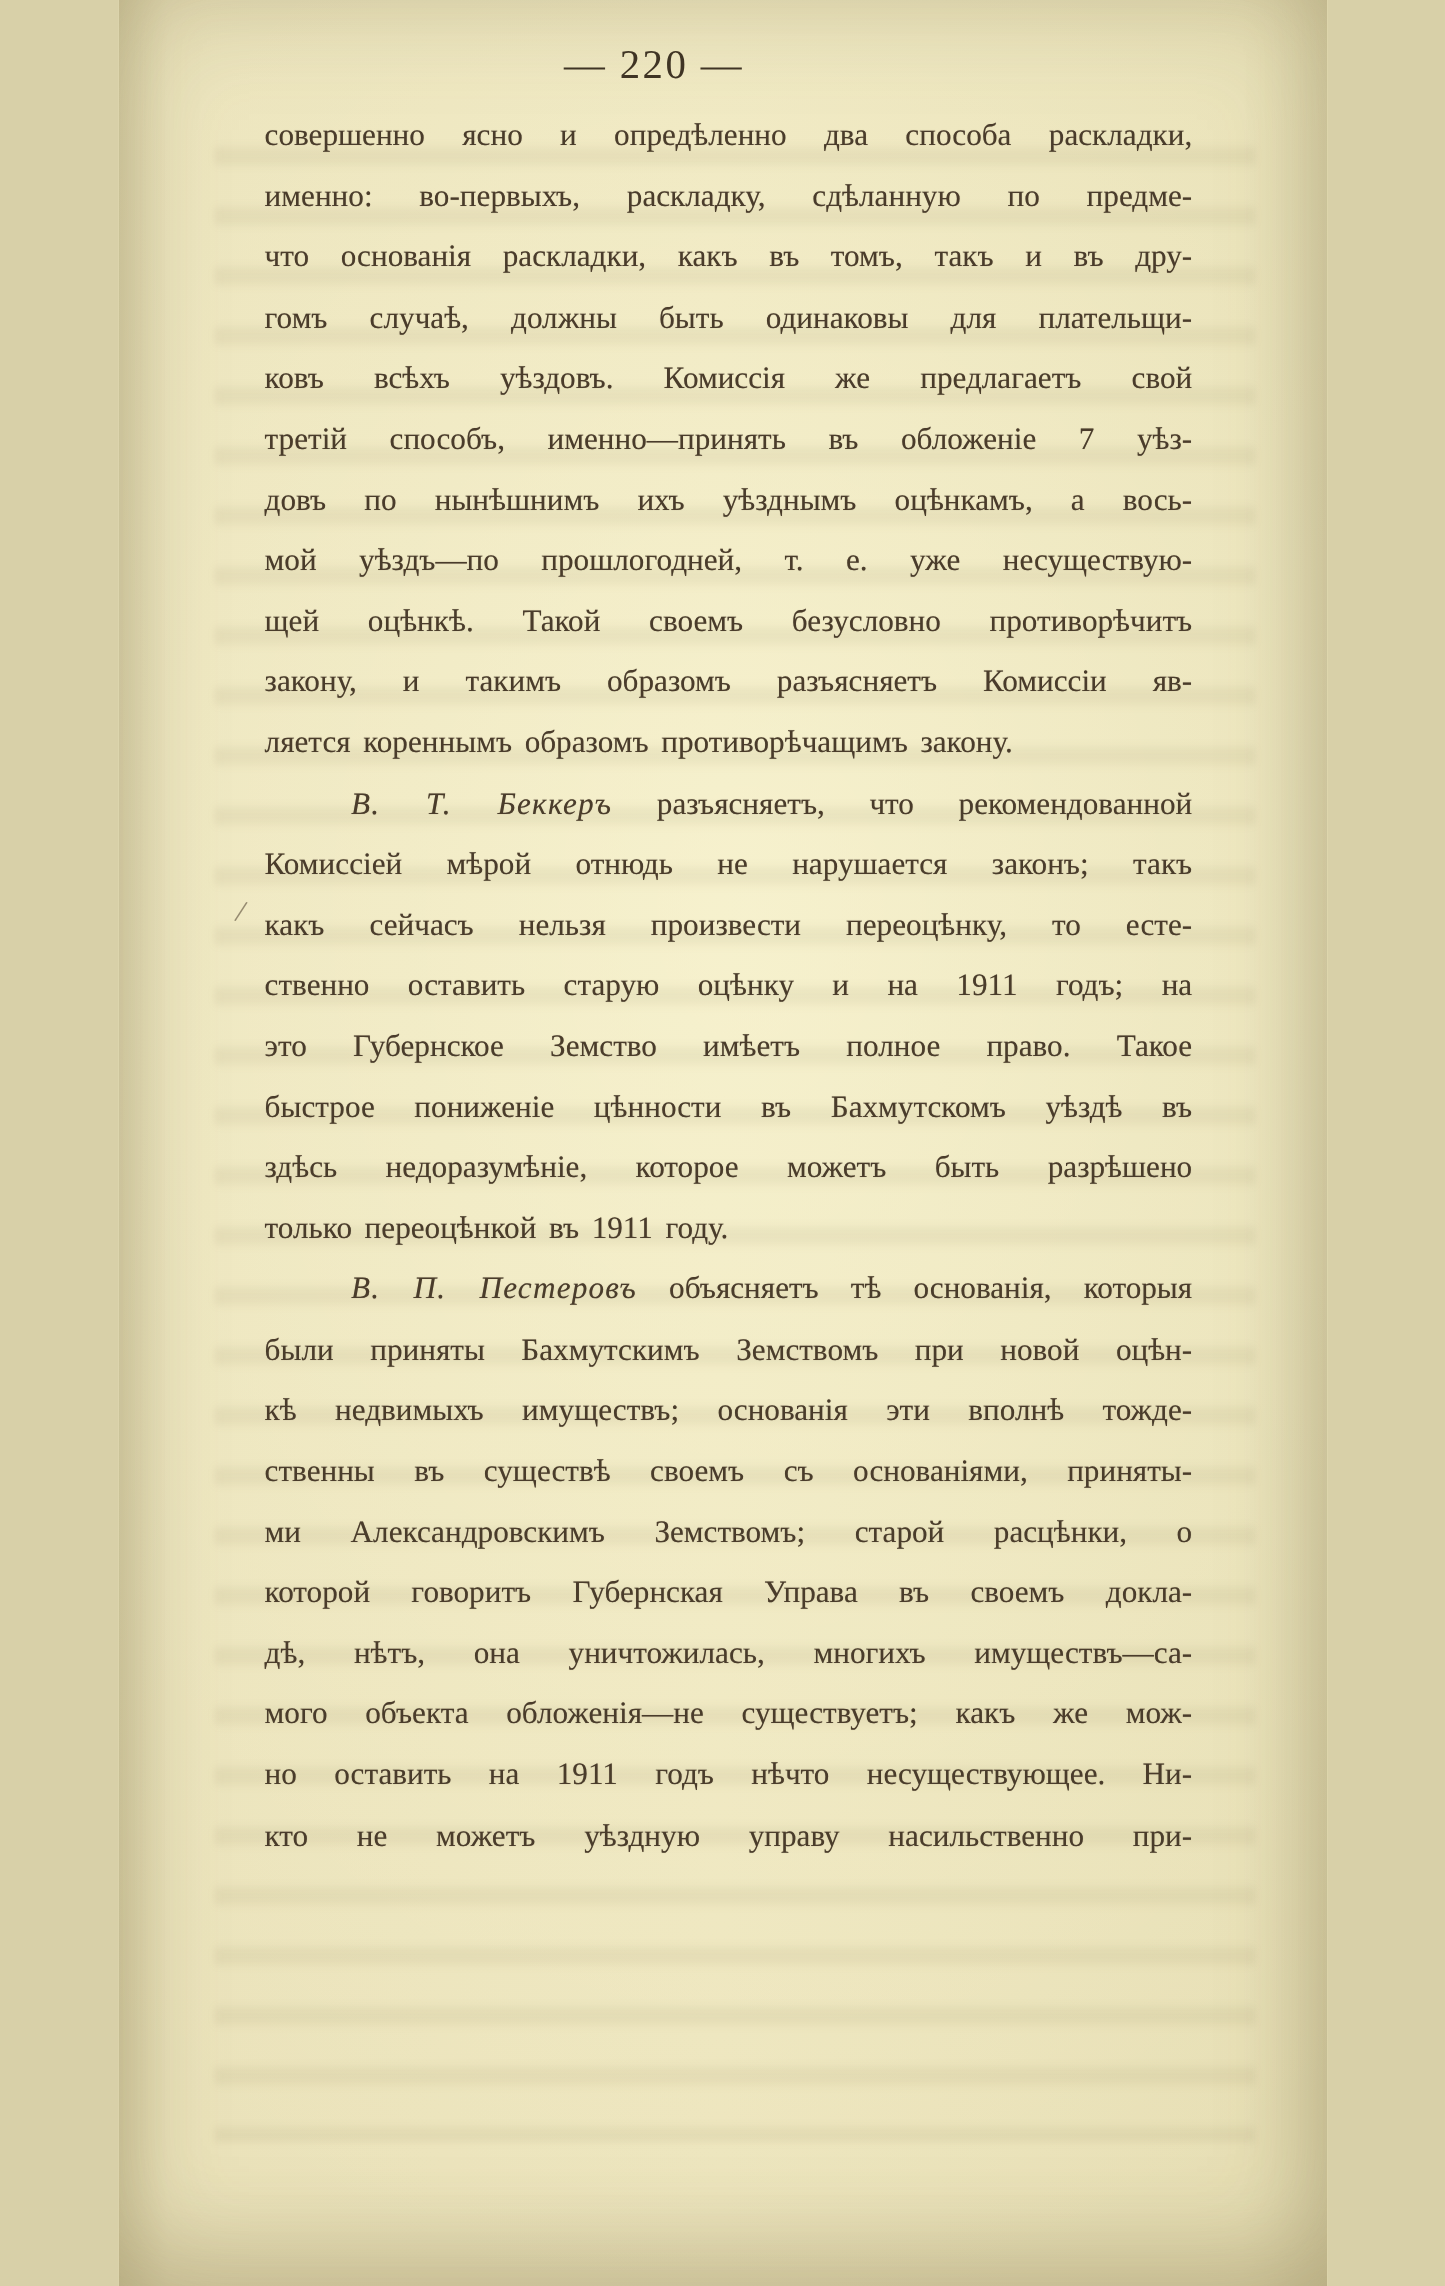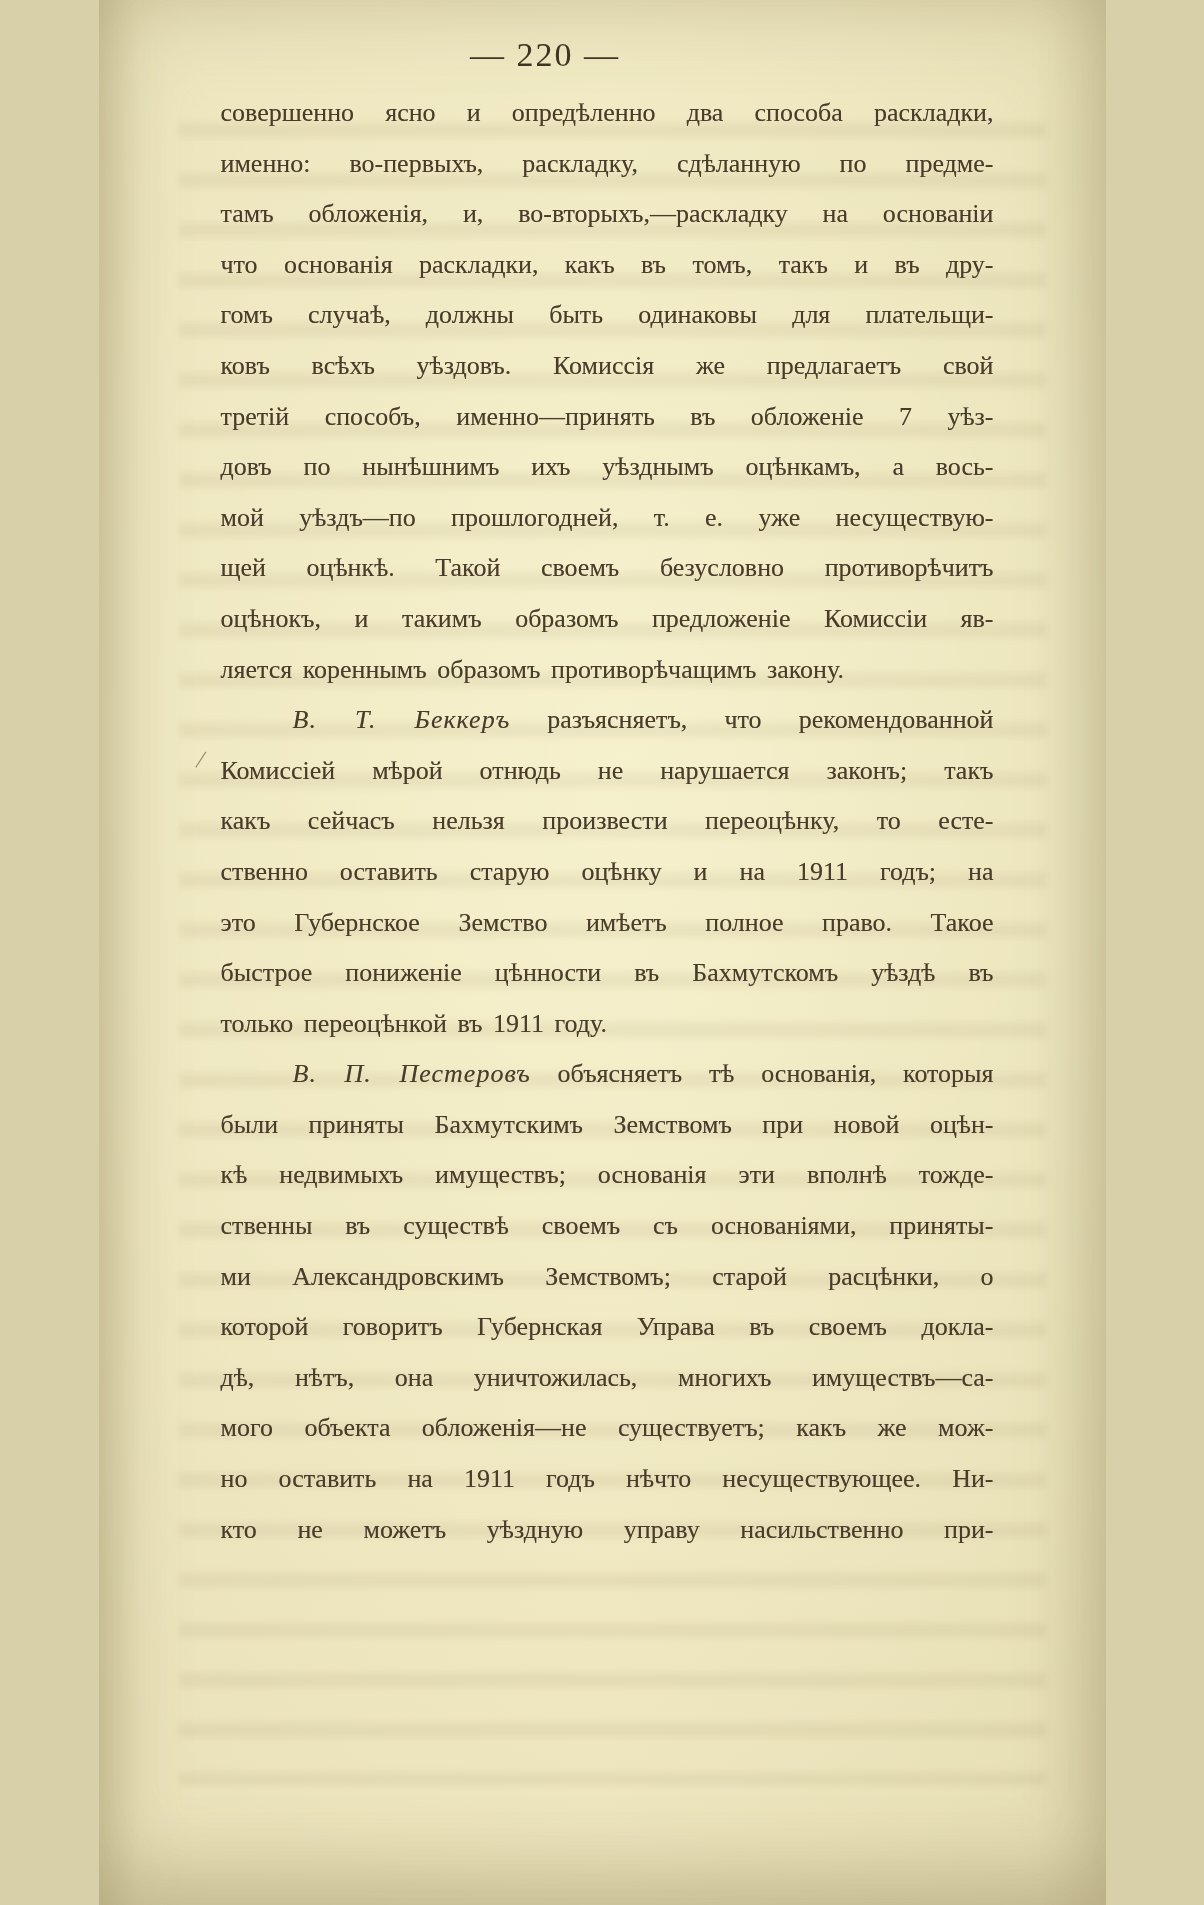--- a/index.html
+++ b/index.html
@@ -82,38 +82,38 @@
 
 <div class="page">
   <div class="page-number">— 220 —</div>
 
   <div class="margin-tick">/</div>
 
   <div class="text-block">
       <div class="para">
         <div class="line"><span>совершенно ясно и опредѣленно два способа раскладки,</span></div>
         <div class="line"><span>именно: во-первыхъ, раскладку, сдѣланную по предме-</span></div>
-        <div class="line"><span>тамъ обложенія, и, во-вторыхъ,—раскладку на основаніи</span></div>
         <div class="line"><span>что основанія раскладки, какъ въ томъ, такъ и въ дру-</span></div>
         <div class="line"><span>гомъ случаѣ, должны быть одинаковы для плательщи-</span></div>
         <div class="line"><span>ковъ всѣхъ уѣздовъ. Комиссія же предлагаетъ свой</span></div>
         <div class="line"><span>третій способъ, именно—принять въ обложеніе 7 уѣз-</span></div>
         <div class="line"><span>довъ по нынѣшнимъ ихъ уѣзднымъ оцѣнкамъ, а вось-</span></div>
         <div class="line"><span>мой уѣздъ—по прошлогодней, т. е. уже несуществую-</span></div>
         <div class="line"><span>щей оцѣнкѣ. Такой своемъ безусловно противорѣчитъ</span></div>
-        <div class="line"><span>оцѣнокъ, и такимъ образомъ предложеніе Комиссіи яв-</span></div>
+        <div class="line"><span>закону, и такимъ образомъ разъясняетъ Комиссіи яв-</span></div>
         <div class="line para-end"><span>ляется кореннымъ образомъ противорѣчащимъ закону.</span></div>
       </div>
       <div class="para">
         <div class="line first-indent"><em>В. Т. Беккеръ</em><span> разъясняетъ, что рекомендованной</span></div>
         <div class="line"><span>Комиссіей мѣрой отнюдь не  нарушается законъ; такъ</span></div>
         <div class="line"><span>какъ сейчасъ нельзя произвести переоцѣнку, то есте-</span></div>
         <div class="line"><span>ственно оставить старую оцѣнку и на 1911 годъ; на</span></div>
         <div class="line"><span>это Губернское Земство имѣетъ полное право. Такое</span></div>
         <div class="line"><span>быстрое пониженіе цѣнности въ Бахмутскомъ уѣздѣ въ</span></div>
+        <div class="line"><span>здѣсь недоразумѣніе, которое можетъ быть разрѣшено</span></div>
         <div class="line para-end"><span>только переоцѣнкой въ 1911 году.</span></div>
       </div>
       <div class="para">
         <div class="line first-indent"><em>В. П. Пестеровъ</em><span> объясняетъ тѣ основанія, которыя</span></div>
         <div class="line"><span>были приняты Бахмутскимъ Земствомъ при новой оцѣн-</span></div>
         <div class="line"><span>кѣ недвимыхъ имуществъ; основанія эти вполнѣ тожде-</span></div>
         <div class="line"><span>ственны въ существѣ своемъ съ основаніями, приняты-</span></div>
         <div class="line"><span>ми Александровскимъ Земствомъ; старой расцѣнки, о</span></div>
         <div class="line"><span>которой говоритъ Губернская Управа въ своемъ докла-</span></div>
         <div class="line"><span>дѣ, нѣтъ, она уничтожилась, многихъ имуществъ—са-</span></div>

